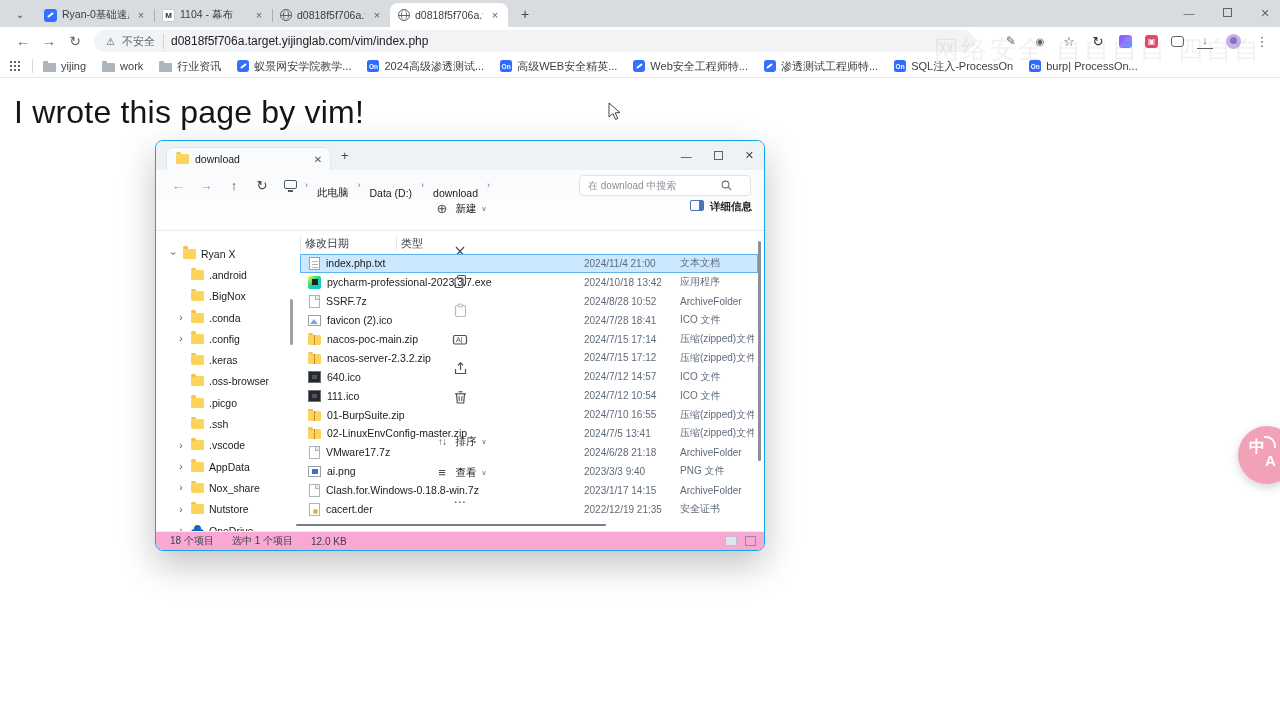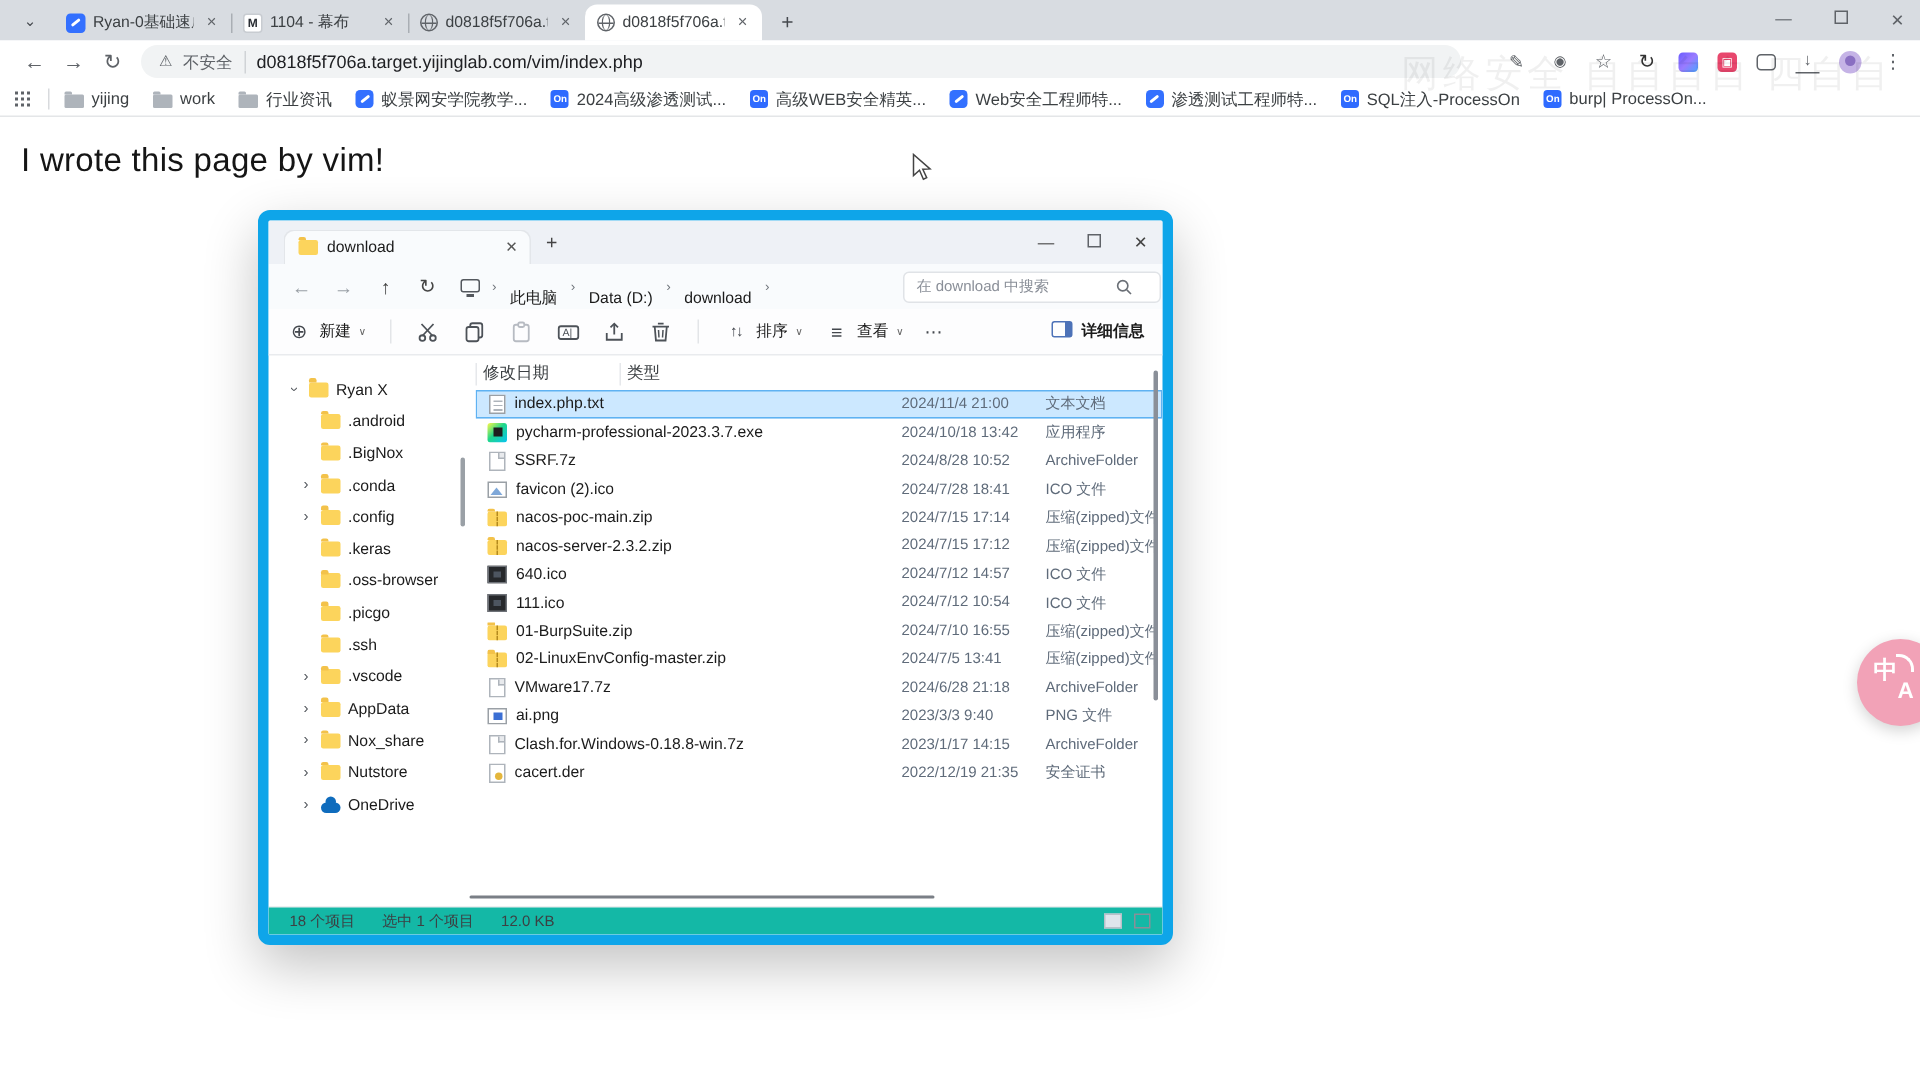--- a/index.html
+++ b/index.html
@@ -53,45 +53,45 @@
   .bmi-folder { width:13px; height:9px; background:#aeb4bb; border-radius:1px; margin-top:2px; position:relative; }
   .bmi-folder::before { content:""; position:absolute; top:-2px; left:0; width:5px; height:2px; background:#aeb4bb; border-radius:1px 1px 0 0; }
   .bmi-feishu { background:#3370ff; border-radius:3px; }
   .bmi-feishu::after { content:""; width:7px; height:2px; background:#fff; border-radius:1px; transform:rotate(-38deg); }
   .bmi-on { background:#2f6bff; border-radius:2.5px; color:#fff; font-size:6.5px; font-weight:bold; }
   .bmi-on::after { content:"On"; }
 
   .watermark { position:absolute; top:36px; right:6px; width:340px; color:#000; opacity:0.055; font-size:25px; letter-spacing:3px; line-height:26px; pointer-events:none; overflow:hidden; height:48px; }
 
   
-  .page-heading { position:absolute; left:14px; top:94px; font-size:22px; color:#151515; letter-spacing:0.2px; }
+  .page-heading { position:absolute; left:14px; top:94px; font-size:32px; color:#151515; letter-spacing:0.2px; }
   .cursor-arrow { position:absolute; left:608px; top:102px; }
 
   
-  .explorer { position:absolute; left:172px; top:140px; width:610px; height:490px; background:#fff; border:7px solid #0ea5e9; border-radius:8px; box-shadow:0 14px 36px rgba(0,0,0,0.24); overflow:hidden; font-size:11px; color:#1b1b1b; }
+  .explorer { position:absolute; left:155px; top:140px; width:610px; height:411px; background:#fff; border:1px solid #0ea5e9; border-radius:8px; box-shadow:0 14px 36px rgba(0,0,0,0.24); overflow:hidden; font-size:11px; color:#1b1b1b; }
   .ex-titlebar { height:29px; background:#eef1f6; display:flex; align-items:center; position:relative; }
   .ex-tab { width:165px; height:23px; margin:6px 0 0 10px; background:#f9fbfd; border:1px solid #e3e6ea; border-bottom:none; border-radius:7px 7px 0 0; display:flex; align-items:center; gap:6px; padding:0 6px 0 9px; }
   .ex-tab-title { flex:1; font-size:10.5px; }
   .ex-tab-close { color:#555; font-size:10px; width:12px; text-align:center; }
   .ex-newtab { margin-left:10px; color:#444; font-size:13px; }
   .ex-wincontrols { position:absolute; right:10px; top:0; height:29px; display:flex; align-items:center; gap:22px; color:#454545; }
 
   .ex-navbar { height:30px; background:#f9fbfd; display:flex; align-items:center; padding:0 10px; gap:4px; }
   .ex-nav-glyph { width:24px; text-align:center; font-size:13px; color:#9aa0a6; }
   .ex-nav-glyph.en { color:#454545; }
   .monitor-ic { width:13px; height:9px; border:1.3px solid #54585e; border-radius:2px; position:relative; margin:0 4px 2px 6px; }
   .monitor-ic::after { content:""; position:absolute; left:3px; bottom:-4px; width:5px; height:1.6px; background:#54585e; }
   .crumb { display:flex; align-items:center; gap:9px; }
   .crumb-sep { color:#70757c; font-size:9px; }
   .crumb-item { font-size:10.5px; color:#1b1b1b;margin-top:16px; }
   .ex-search { position:absolute; left:423px; width:172px; height:21px; background:#fff; border:1px solid #e0e3e7; border-radius:4px; display:flex; align-items:center; padding:0 18px 0 8px;justify-content:flex-end; }
   .ex-search input { border:none; outline:none; flex:1; font-size:10px; color:#333; background:transparent; font-family:inherit; }
   .ex-search input::placeholder { color:#8a8f98; }
 
-  .ex-toolbar { height:31px; background:#fdfdfe; border-bottom:1px solid #e9ebee; display:flex; align-items:center; padding:0 12px; gap:14px; position:relative; }
+  .ex-toolbar { height:31px; background:#fdfdfe; border-bottom:1px solid #e9ebee; display:flex; align-items:center; padding:0 12px; gap:14px; position:relative;flex-direction:column; }
   .tb-group { display:flex; align-items:center; gap:5px; }
   .tb-label { font-size:10.5px; }
   .tb-chev { font-size:7px; color:#666; }
   .tb-sep { width:1px; height:16px; background:#e3e5e8; margin:0 2px; }
   .tb-ic { width:17px; height:17px; display:flex; align-items:center; justify-content:center; }
   .tb-new::before { content:"⊕"; font-size:13px; color:#44484e; }
   .tb-sort::before { content:"↑↓"; font-size:10px; letter-spacing:-1px; color:#44484e; }
   .tb-view::before { content:"≡"; font-size:13px; color:#44484e; }
   .tb-more { font-size:12px; color:#44484e; letter-spacing:1px; }
   .tb-details { position:absolute; right:12px; display:flex; align-items:flex-start; gap:6px;font-weight:bold; }
@@ -138,21 +138,21 @@
   .fi-cert { width:11px; height:13px; background:#fff; border:1px solid #aeb4bb; margin-left:1px; }
   .fi-cert::after { content:""; position:absolute; left:2.5px; bottom:1px; width:5px; height:5px; border-radius:50%; background:#e4b63c; }
   .fi-zip { height:10px; margin-top:2px; background:#fcd45c; border-radius:1.5px; }
   .fi-zip::before { content:""; position:absolute; top:-2.4px; left:0; width:5px; height:2.6px; background:#f3c24a; border-radius:1.5px 1.5px 0 0; }
   .fi-zip::after { content:""; position:absolute; left:5.5px; top:0; bottom:0; border-left:1px dashed #b58a1e; }
   .ic-folder { width:13px; height:10px; background:#fcd45c; border-radius:1.5px; position:relative; flex:0 0 auto; }
   .ic-folder::before { content:""; position:absolute; top:-2.4px; left:0; width:5px; height:2.6px; background:#f3c24a; border-radius:1.5px 1.5px 0 0; }
   .ic-cloud { width:13px; height:7px; background:#0f6cbd; border-radius:6px; position:relative; flex:0 0 auto; margin-top:3px; }
   .ic-cloud::before { content:""; position:absolute; width:7px; height:7px; background:#0f6cbd; border-radius:50%; top:-3.4px; left:3px; }
 
-  .ex-statusbar { position:absolute; left:0; right:0; bottom:0; height:19px; border-top:1px solid #eceef0; background:#14b8a6; display:flex; align-items:center; padding:0 14px; gap:18px; font-size:10px; color:#3c4043; }
+  .ex-statusbar { position:absolute; left:0; right:0; bottom:0; height:19px; border-top:1px solid #eceef0; background:#f9a8d4; display:flex; align-items:center; padding:0 14px; gap:18px; font-size:10px; color:#3c4043; }
   .status-views { position:absolute; right:8px; display:flex; gap:8px; align-items:center; }
   .sv-ic1 { width:12px; height:10px; background:#dfe5ec; border:1px solid #b9c0c9; }
   .sv-ic2 { width:11px; height:10px; border:1px solid #8a8f98; }
 
   
   .tic { width:13px; height:13px; flex:0 0 auto; display:inline-flex; align-items:center; justify-content:center; position:relative; }
   .ic-feishu { background:#3370ff; border-radius:3px; }
   .ic-feishu::after { content:""; width:7px; height:2px; background:#fff; border-radius:1px; transform:rotate(-38deg); }
   .ic-mubu { background:#fff; border:1px solid #c8ccd1; border-radius:2.5px; color:#2b2f35; font-size:8px; font-weight:bold; }
   .ic-mubu::after { content:"M"; }

